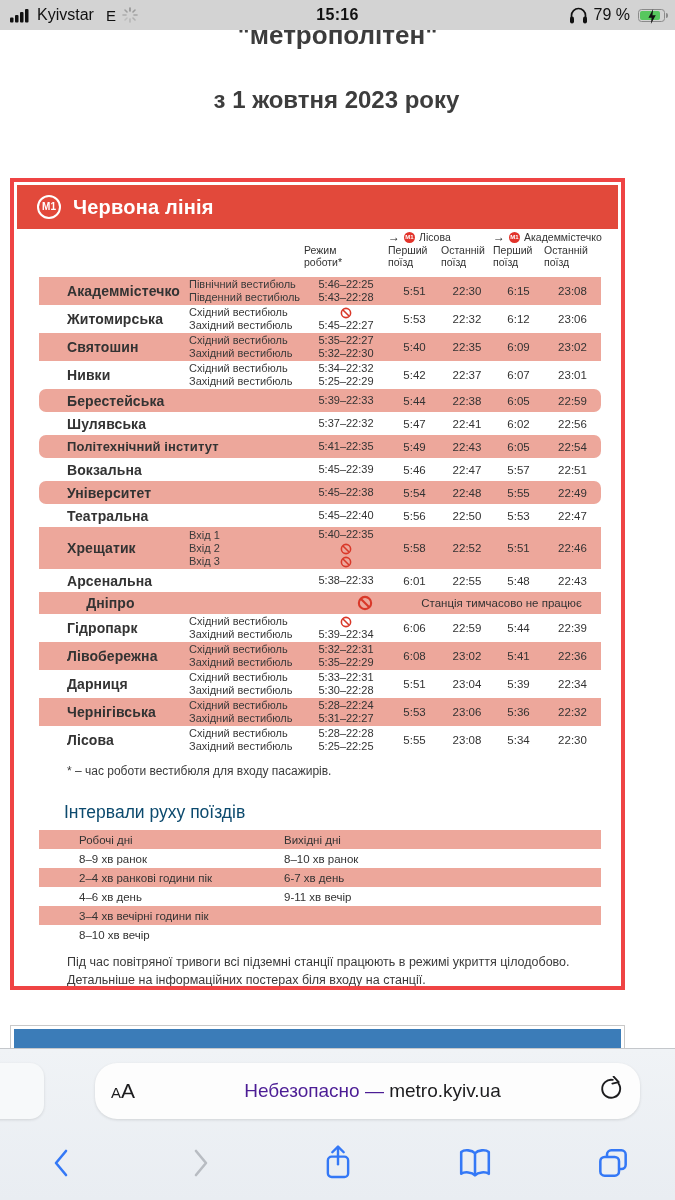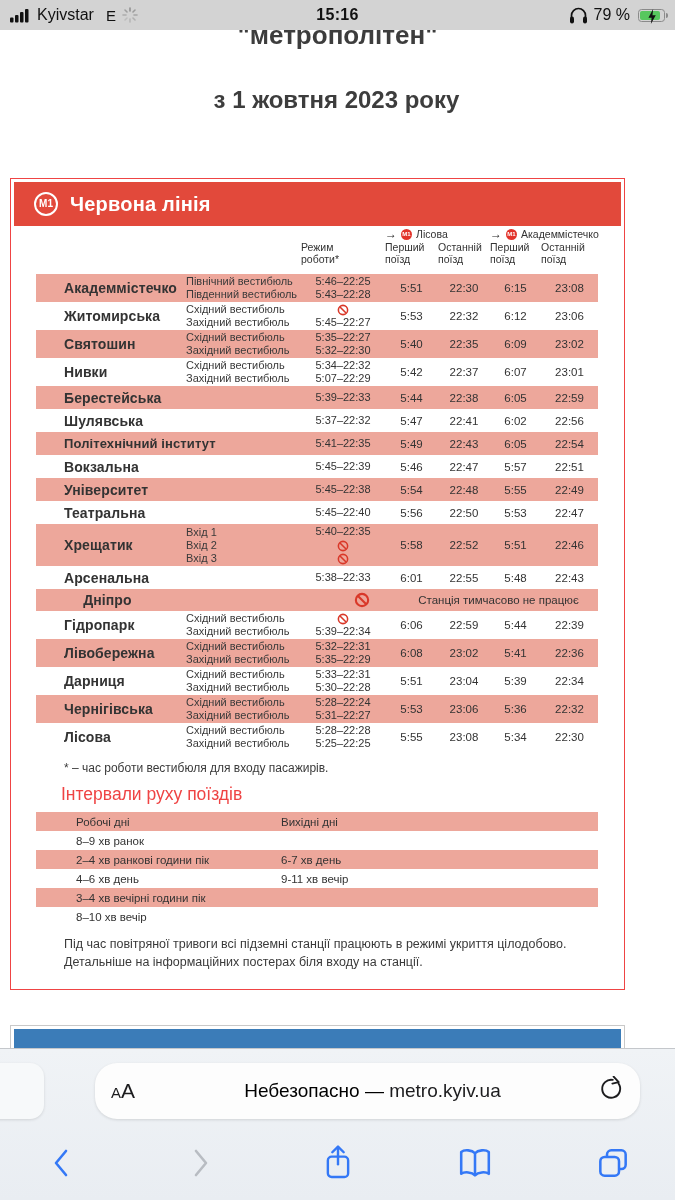--- a/index.html
+++ b/index.html
@@ -29,21 +29,21 @@
     position:absolute; top:20px; left:0; width:675px; text-align:center;
     font-size:26px; font-weight:bold; color:#3d3d3d; z-index:1;
   }
   .date-title{
     position:absolute; top:86px; left:0; width:673px; text-align:center;
     font-size:24px; font-weight:bold; color:#3d3d3d;
   }
   
   .card{
     position:absolute; left:10px; top:178px; width:615px; height:812px;
-    background:#fff; border:1px solid #ef4444; overflow:hidden;
+    background:#fff; border:4px solid #ef4444; overflow:hidden;
   }
   .line-header{
     margin:3px 3px 0 3px; height:44px; background:#e2493b;
     display:flex; align-items:center; padding-left:20px;
   }
   .line-badge{
     width:24px; height:24px; border:2px solid #fff; border-radius:50%;
     color:#fff; font-size:10px; font-weight:bold; line-height:20px; text-align:center;
     flex:0 0 auto;
   }
@@ -61,34 +61,34 @@
   .dir .arrow{ font-size:12px; color:#222; }
   .mini-badge{
     display:inline-block; width:11px; height:11px; border-radius:50%;
     background:#e2332a; color:#fff; font-size:6px; font-weight:bold;
     line-height:11px; text-align:center;
   }
   
   .rows{ width:562px; margin-left:25px; }
   .row{ display:flex; align-items:center; }
   .row.shaded{ background:#eda79b; }
-  .row.h2{ height:28px; } .row.h1{ height:23px; } .row.h3{ height:42px; } .row.hd{ height:22px;justify-content:center; }
+  .row.h2{ height:28px; } .row.h1{ height:23px;border-radius:7px; } .row.h3{ height:42px; } .row.hd{ height:22px;justify-content:center; }
   .c-name{ width:150px; padding-left:28px; font-size:14px; font-weight:bold; color:#333; letter-spacing:.1px; white-space:nowrap;}
   .c-name.small{ font-size:13px; }
   .c-vest{ width:115px; font-size:11px; color:#3a3a3a; }
   .c-vest div{ line-height:13px; white-space:nowrap;}
   .c-mode{ width:84px; text-align:center; font-size:11px; color:#333;}
   .c-mode div{ line-height:13px; }
   .c-t{ font-size:11.5px; text-align:center; color:#333;}
   .c-t.w1{ width:53px;} .c-t.w2{ width:52px;} .c-t.w3{ width:51px;} .c-t.w4{ width:57px;}
   .no-sign{ display:inline-block; vertical-align:middle; }
   .closed-note{ font-size:11.5px; color:#333; padding-left:14px; }
   
   .footnote{ margin:10px 0 0 53px; font-size:12px; color:#3a3a3a;}
-  .int-heading{ margin:9px 0 7px 50px; font-size:17.5px; color:#ef4444;}
+  .int-heading{ margin:24px 0 7px 50px; font-size:17.5px; color:#0c4a6e;}
   .int-rows{ width:562px; margin-left:25px; }
   .irow{ display:flex; align-items:center; height:19px; font-size:11.5px; color:#333;}
   .irow.shaded{ background:#eda79b; }
   .ic1{ width:245px; padding-left:40px; }
   .ic2{ flex:1; }
   .notes{ margin:10px 20px 0 53px; font-size:12.5px; color:#3a3a3a; line-height:1.4;}
   
   .card2{
     position:absolute; left:10px; top:1025px; width:615px; height:60px;
     background:#fff; border:1px solid #c9c9c9;
@@ -104,21 +104,21 @@
     background:#f7f9fa; border-radius:14px; box-shadow:0 1px 3px rgba(0,0,0,.12);
   }
   .addr-bar{
     position:absolute; left:95px; top:14px; width:545px; height:56px;
     background:#fdfdfd; border-radius:22px; box-shadow:0 1px 3px rgba(0,0,0,.12);
     display:flex; align-items:center; padding:0 16px;
   }
   .reader-btn{ font-size:21px; color:#1c1c1e; width:44px; }
   .reader-btn::first-letter{ font-size:15px; }
   .url-text{ flex:1; text-align:center; font-size:19px; white-space:nowrap; }
-  .url-text .sec{ color:#000000;margin-top:29px; }
+  .url-text .sec{ color:#4c1d95;margin-top:29px; }
   .url-text .dom{ color:#1c1c1e; }
   .reload-btn{ width:34px; text-align:right; }
   .tool-row{
     position:absolute; left:0; top:84px; width:675px; height:60px;
     display:flex; align-items:center; justify-content:space-between; padding:0 42px;
   }
   .tool-btn{ width:40px; height:40px; display:flex; align-items:center; justify-content:center; }
 </style>
 </head>
 <body>
@@ -241,21 +241,21 @@
         <div class="c-t w4">23:02</div>
       </div>
       <div class="row h2">
         <div class="c-name">Нивки</div>
         <div class="c-vest">
           <div>Східний вестибюль</div>
           <div>Західний вестибюль</div>
         </div>
         <div class="c-mode">
           <div>5:34–22:32</div>
-          <div>5:07–22:29</div>
+          <div>5:25–22:29</div>
         </div>
         <div class="c-t w1">5:42</div>
         <div class="c-t w2">22:37</div>
         <div class="c-t w3">6:07</div>
         <div class="c-t w4">23:01</div>
       </div>
       <div class="row h1 shaded">
         <div class="c-name">Берестейська</div>
         <div class="c-vest">
           <div></div>
@@ -460,20 +460,21 @@
 
   <div class="footnote">* – час роботи вестибюля для входу пасажирів.</div>
   <div class="int-heading">Інтервали руху поїздів</div>
   <div class="int-rows">
       <div class="irow shaded">
         <div class="ic1">Робочі дні</div>
         <div class="ic2">Вихідні дні</div>
       </div>
       <div class="irow">
         <div class="ic1">8–9 хв ранок</div>
+        <div class="ic2">8–10 хв ранок</div>
       </div>
       <div class="irow shaded">
         <div class="ic1">2–4 хв ранкові години пік</div>
         <div class="ic2">6-7 хв день</div>
       </div>
       <div class="irow">
         <div class="ic1">4–6 хв день</div>
         <div class="ic2">9-11 хв вечір</div>
       </div>
       <div class="irow shaded">

